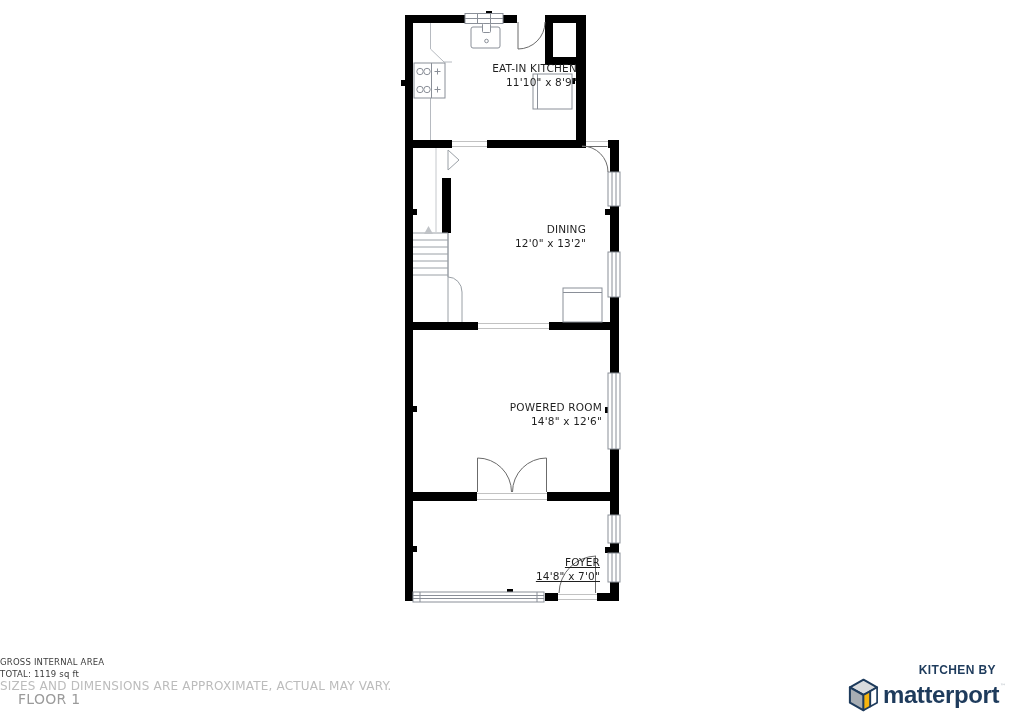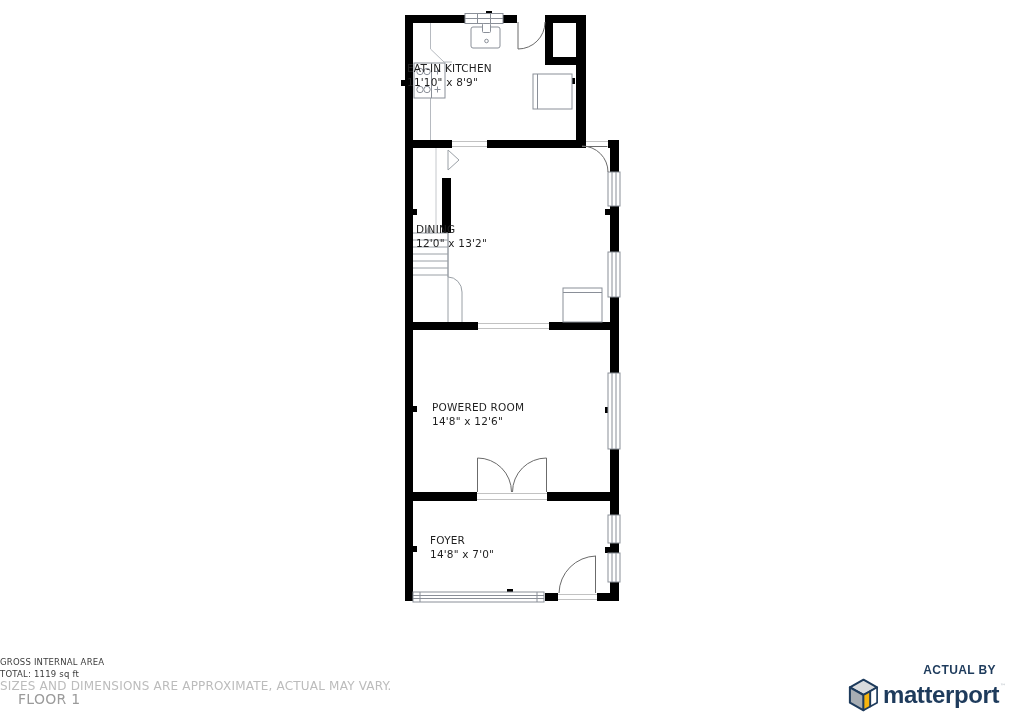--- a/index.html
+++ b/index.html
@@ -2,21 +2,21 @@
 <html><head>
 <meta charset="utf-8">
 <style>
   html,body{margin:0;padding:0;}
   body{
     width:1024px;height:724px;position:relative;background:#ffffff;
     font-family:"DejaVu Sans","Liberation Sans",sans-serif;overflow:hidden;
   }
   #plan-svg{position:absolute;left:0;top:0;}
   .room-label{
-    position:absolute;width:170px;text-align:left;
+    position:absolute;width:170px;text-align:right;
     color:#1f1f1f;font-size:10.5px;line-height:14px;letter-spacing:.2px;
     white-space:nowrap;
   }
   .footer-area{
     position:absolute;left:0;right:0;top:656px;
     color:#3c3c3c;font-size:8.5px;line-height:12px;letter-spacing:.2px;
   }
   .footer-area .disclaimer{color:#bcbcbc;font-size:12px;}
   .floor-label{
     position:absolute;left:18px;top:691px;color:#9b9b9b;font-size:14px;letter-spacing:.3px;
@@ -201,35 +201,35 @@
   <div>11'10" x 8'9"</div>
 </div>
 <div class="room-label" style="left:416px;top:222px;">
   <div>DINING</div>
   <div>12'0" x 13'2"</div>
 </div>
 <div class="room-label" style="left:432px;top:400px;">
   <div>POWERED ROOM</div>
   <div>14'8" x 12'6"</div>
 </div>
-<div class="room-label" style="left:430px;top:533px;">
+<div class="room-label" style="left:430px;top:555px;text-decoration:underline;">
   <div>FOYER</div>
   <div>14'8" x 7'0"</div>
 </div>
 
 <div class="footer-area">
   <div>GROSS INTERNAL AREA</div>
   <div>TOTAL: 1119 sq ft</div>
   <div class="disclaimer">SIZES AND DIMENSIONS ARE APPROXIMATE, ACTUAL MAY VARY.</div>
 </div>
 
 <div class="floor-label">FLOOR 1</div>
 
 <div class="brand">
-  <div class="powered">ACTUAL BY</div>
+  <div class="powered">KITCHEN BY</div>
   <div class="wordmark-row">
     <svg width="31" height="34" viewBox="0 0 36 40">
       <polygon points="18,2 34,11 18,20 2,11" fill="#d9dbdd" stroke="#1e3b5c" stroke-width="2.4" stroke-linejoin="round"></polygon>
       <polygon points="2,11 18,20 18,38 2,29" fill="#a7adb3" stroke="#1e3b5c" stroke-width="2.4" stroke-linejoin="round"></polygon>
       <polygon points="18,20 26,15.5 26,33.5 18,38" fill="#f6b40e" stroke="#1e3b5c" stroke-width="2" stroke-linejoin="round"></polygon>
       <polygon points="26,15.5 34,11 34,29 26,33.5" fill="#ffffff" stroke="#1e3b5c" stroke-width="2" stroke-linejoin="round"></polygon>
     </svg>
     <span class="wordmark">matterport</span>
     <span class="tm">™</span>
   </div>

